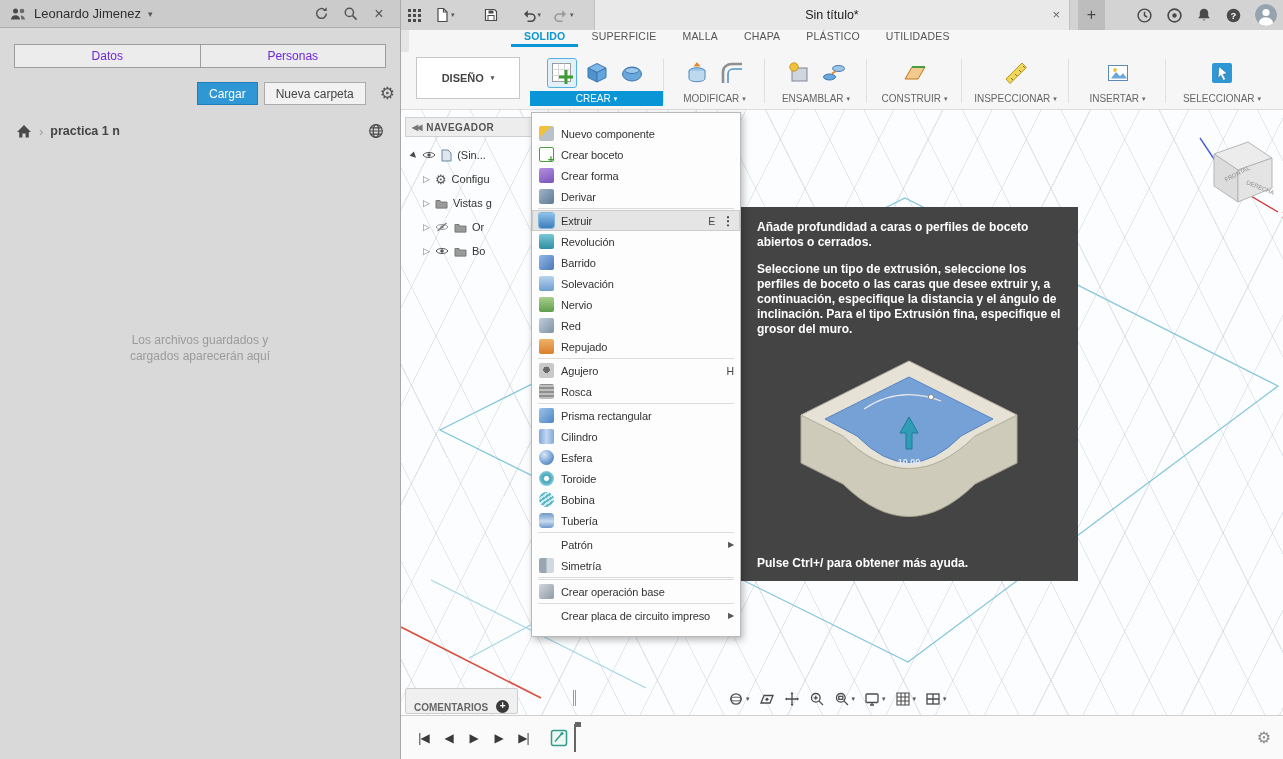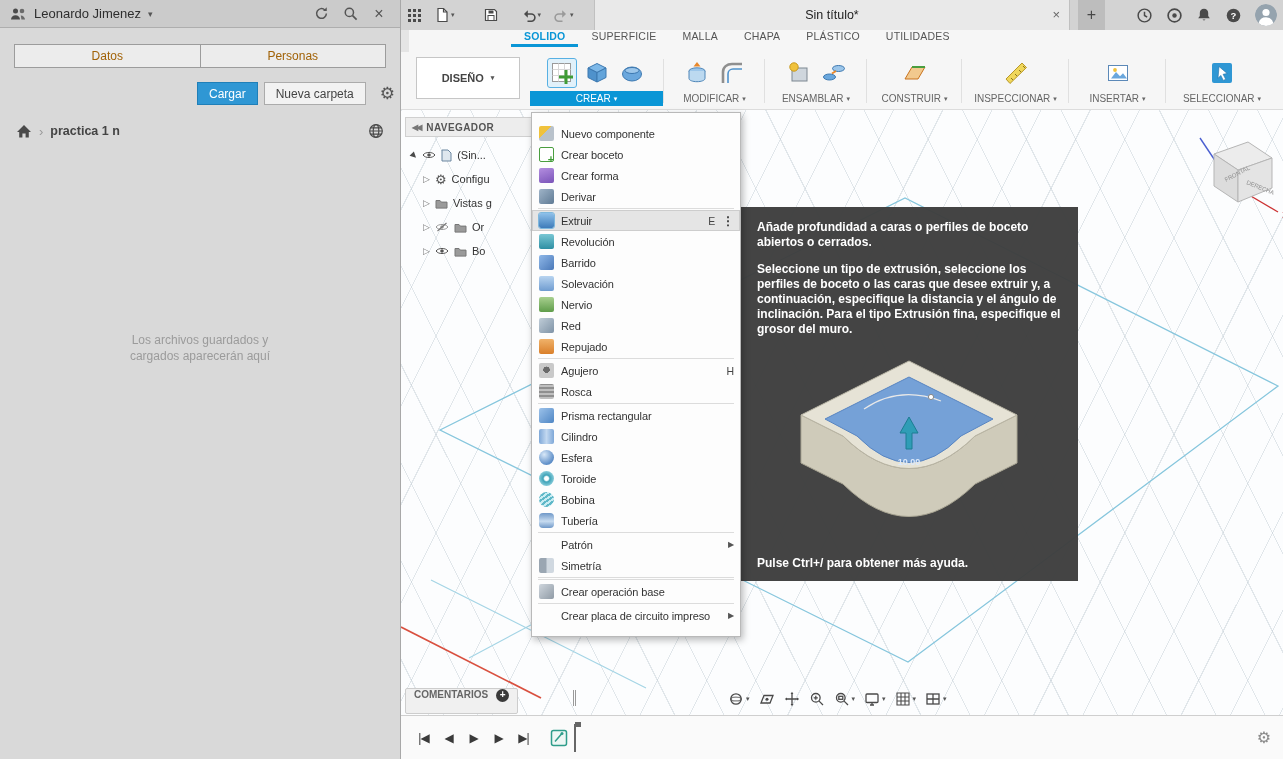--- a/index.html
+++ b/index.html
@@ -9,21 +9,21 @@
 
   
   .data-panel{position:absolute;left:0;top:0;width:401px;height:759px;background:#d9d9d9;border-right:1px solid #a8a8a8}
   .dp-header{height:28px;background:#cbcbcb;border-bottom:1px solid #aeaeae;display:flex;align-items:center;padding:0 10px;gap:7px}
   .dp-user{font-size:13px;color:#2e2e2e;cursor:pointer}
   .dp-caret{font-size:9px;color:#555}
   .dp-spacer{flex:1}
   .dp-hicon{width:22px;height:22px;display:flex;align-items:center;justify-content:center;color:#555;cursor:pointer}
   .dp-close{font-size:16px;color:#555}
   .dp-tabs{display:flex;margin:16px 14px 0}
-  .dp-tab{flex:1;height:24px;background:#ececec;border:1px solid #9c9c9c;font-size:12px;color:#a16207;display:flex;align-items:center;justify-content:center;cursor:pointer}
+  .dp-tab{flex:1;height:24px;background:#ececec;border:1px solid #9c9c9c;font-size:12px;color:#6d28d9;display:flex;align-items:center;justify-content:center;cursor:pointer}
   .dp-tab + .dp-tab{border-left:none}
   .dp-actions{display:flex;justify-content:flex-end;align-items:center;gap:6px;margin:14px 5px 0}
   .btn-cargar{background:#2f97d4;border:1px solid #1f7fb8;color:#fff;font-size:12px;height:23px;padding:0 11px;font-family:inherit;cursor:pointer}
   .btn-nueva{background:#f2f2f2;border:1px solid #ababab;color:#444;font-size:12px;height:23px;padding:0 11px;font-family:inherit;cursor:pointer}
   .dp-gear{font-size:17px;color:#555;margin-left:8px;cursor:pointer;line-height:1}
   .dp-breadcrumb{display:flex;align-items:center;gap:7px;margin:18px 16px 0;color:#555}
   .crumb-sep{color:#9a9a9a;font-size:13px}
   .crumb-label{font-size:12.5px;font-weight:bold;color:#444;cursor:pointer}
   .dp-empty{position:absolute;top:332px;left:0;right:0;text-align:center;font-size:12px;color:#9b9b9b;line-height:16px}
 
@@ -117,21 +117,21 @@
   
   .tooltip{position:absolute;left:340px;top:207px;width:337px;height:374px;background:rgba(62,62,62,.97);color:#fff;font-size:12px;font-weight:bold;line-height:15px;padding:13px 16px;z-index:25}
   .tooltip p{margin-bottom:12px}
   .tt-fig{position:absolute;left:38px;top:142px}
   .tt-footer{position:absolute;left:16px;bottom:10px;font-weight:bold}
 
   
   .viewcube{position:absolute;left:785px;top:128px;width:105px;height:92px;z-index:5;cursor:pointer}
 
   
-  .comments{position:absolute;left:4px;top:688px;height:26px;display:flex;align-items:flex-start;gap:8px;padding:0 8px;background:#f0f0f0;border:1px solid #cdcdcd;border-radius:2px;font-size:10px;color:#666;font-weight:bold;z-index:12;cursor:pointer}
+  .comments{position:absolute;left:4px;top:688px;height:26px;display:flex;align-items:flex-end;gap:8px;padding:0 8px;background:#f0f0f0;border:1px solid #cdcdcd;border-radius:2px;font-size:10px;color:#666;font-weight:bold;z-index:12;cursor:pointer}
   .plus-circle{width:13px;height:13px;border-radius:50%;background:#3a3a3a;color:#fff;font-size:10px;line-height:12px;text-align:center;font-weight:bold}
   .comments-handle{position:absolute;left:172px;top:690px;width:3px;height:16px;border-left:1px solid #9a9a9a;border-right:1px solid #9a9a9a;z-index:12}
   .nav-tools{position:absolute;left:327px;top:688px;height:22px;display:flex;align-items:center;gap:9px;z-index:12}
   .nt{display:flex;align-items:center;gap:1px;cursor:pointer}
 
   
   .timeline{position:absolute;left:0;top:715px;width:882px;height:44px;background:#fafafa;border-top:1px solid #cfcfcf;display:flex;align-items:center;z-index:15}
   .tl-controls{display:flex;align-items:center;margin-left:10px}
   .tl-btn{font-size:12px;color:#3a3a3a;width:25px;text-align:center;cursor:pointer;letter-spacing:-1px}
   .tl-marker{margin-left:14px;cursor:pointer}

